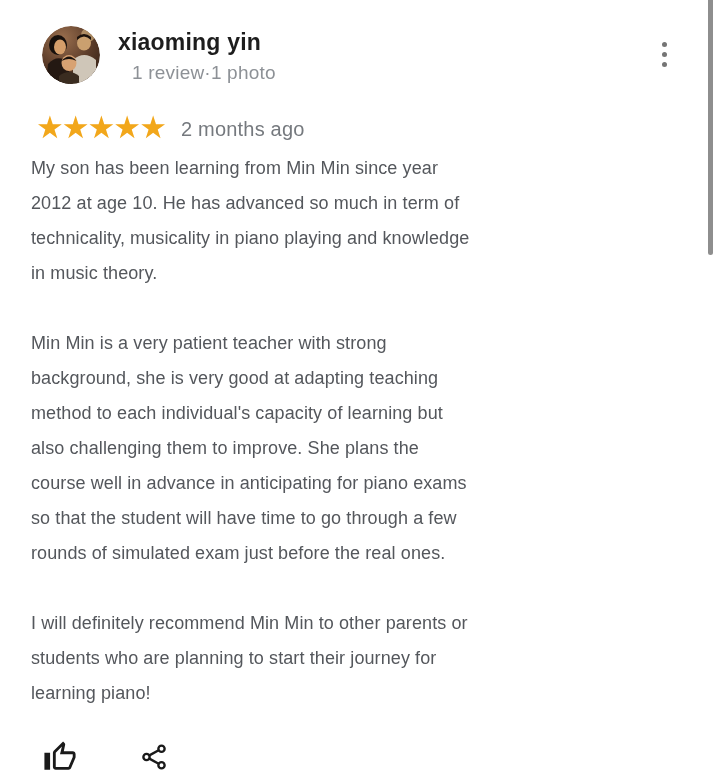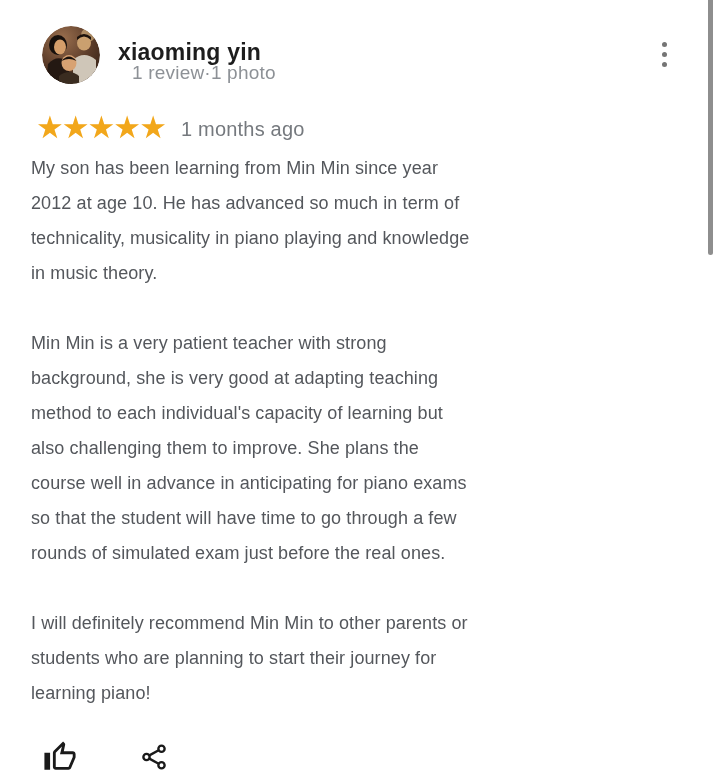--- a/index.html
+++ b/index.html
@@ -24,21 +24,21 @@
   .avatar {
     position: absolute;
     left: 42px; top: 26px;
     width: 58px; height: 58px;
     border-radius: 50%;
     overflow: hidden;
     cursor: pointer;
   }
   .reviewer-name {
     position: absolute;
-    left: 118px; top: 39px;
+    left: 118px; top: 29px;
     font-size: 23px;
     font-weight: 700;
     color: #1d1d1d;
     letter-spacing: 0.2px;
     cursor: pointer;
   }
   .reviewer-stats {
     position: absolute;
     left: 118px; top: 62px;
     font-size: 19px;
@@ -155,21 +155,21 @@
 <div class="reviewer-stats">1 review·1 photo</div>
 
 <button class="menu-btn" aria-label="menu">
   <span class="dot"></span>
   <span class="dot"></span>
   <span class="dot"></span>
 </button>
 
 <div class="rating-row">
   <span class="stars">★★★★★</span>
-  <span class="time-ago">1 months ago</span>
+  <span class="time-ago">2 months ago</span>
 </div>
 
 <div class="review-text">My son has been learning from Min Min since year
 2012 at age 10. He has advanced so much in term of
 technicality, musicality in piano playing and knowledge
 in music theory.
 
 Min Min is a very patient teacher with strong
 background, she is very good at adapting teaching
 method to each individual's capacity of learning but

